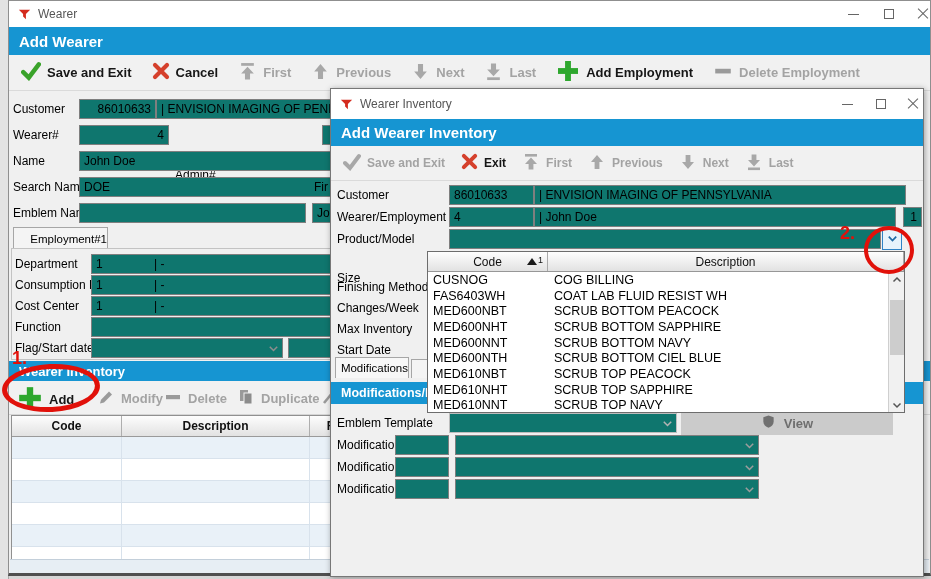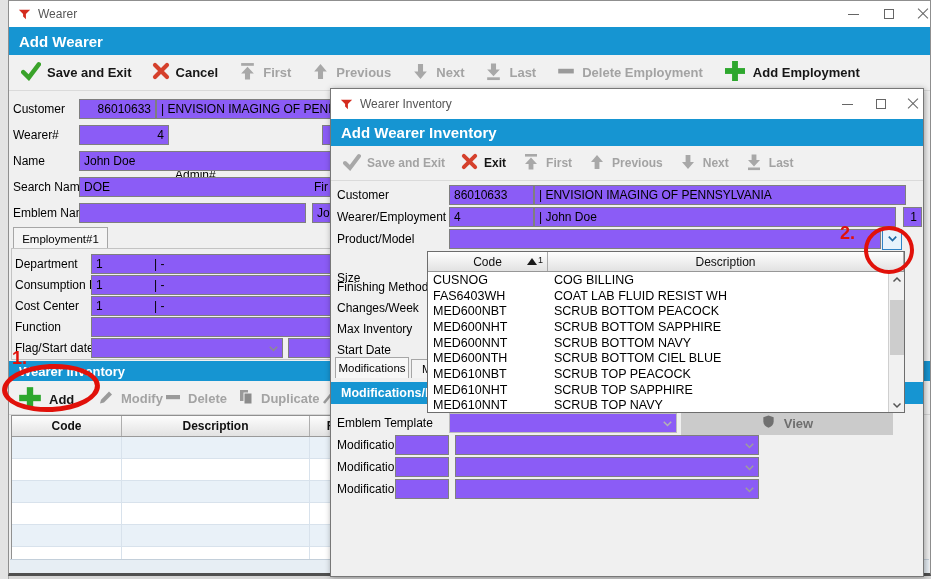--- a/index.html
+++ b/index.html
@@ -24,25 +24,25 @@
   .bluebar { height:28px; background:#1695d2; color:#fff; font-weight:bold; font-size:15px; display:flex; align-items:center; padding-left:10px; }
   .inner .bluebar { height:27px; }
 
   .toolbar { display:flex; align-items:center; gap:20px; height:36px; background:#f1f1f1; border-bottom:1px solid #dadada; padding:0 12px; }
   .inner .toolbar { gap:16px; height:35px; }
   .titem { display:flex; align-items:center; gap:6px; font-size:13px; font-weight:bold; color:#161616; white-space:nowrap; }
   .inner .titem { font-size:12px; }
   .titem.dis { color:#a3a3a3; }
 
   .lbl { position:absolute; font-size:12px; color:#000; white-space:nowrap; }
-  .inp { position:absolute; height:20px; background:#8b5cf6; border:1px solid #7f7f7f; font-size:12px; display:flex; align-items:center; padding:0 4px; white-space:nowrap; overflow:hidden; }
+  .inp { position:absolute; height:20px; background:#0f766e; border:1px solid #7f7f7f; font-size:12px; display:flex; align-items:center; padding:0 4px; white-space:nowrap; overflow:hidden; }
   .inp.right { justify-content:flex-end; }
   .chev { position:absolute; right:2px; top:3px; }
 
-  .tab { position:absolute; background:#f4f4f4; border:1px solid #a6a6a6; border-bottom:none; font-size:11.5px; display:flex; align-items:center; justify-content:center; overflow:hidden; white-space:nowrap; }
+  .tab { position:absolute; background:#f4f4f4; border:1px solid #a6a6a6; border-bottom:none; font-size:11.5px; display:flex; align-items:center; justify-content:flex-end; overflow:hidden; white-space:nowrap; }
   .panel { position:absolute; border:1px solid #c3c3c3; background:#f0f0f0; }
 
   .bluebar2 { position:absolute; background:#1695d2; color:#fff; font-weight:bold; font-size:13px; display:flex; align-items:center; padding-left:10px; }
 
   .subbar { position:absolute; left:0; width:100%; height:34px; background:#f1f1f1; border-bottom:1px solid #d5d5d5; }
   .subbar .titem { position:absolute; top:7px; }
 
   .grid { position:absolute; border:1px solid #909090; background:#fff; overflow:hidden; }
   .ghead { display:flex; height:21px; background:linear-gradient(#fdfdfd,#e2e2e2); border-bottom:1px solid #9a9a9a; }
   .gh { font-size:12px; font-weight:bold; color:#111; display:flex; align-items:center; justify-content:center; border-right:1px solid #aeaeae; }
@@ -136,32 +136,32 @@
             </svg></span>
         <span>Next</span>
       </span>
       <span class="titem dis">
         <span><svg width="19" height="19" viewBox="0 0 18 18">
               <path d="M9 13.5 L3 7 H6.6 V1.5 H11.4 V7 H15 Z" fill="#a8a8a8"></path>
               <rect x="3" y="14.5" width="12" height="2.6" fill="#a8a8a8"></rect>
             </svg></span>
         <span>Last</span>
       </span>
-      <span class="titem dis">
-        <span><svg width="20" height="20" viewBox="0 0 18 18">
-              <rect x="2" y="7" width="14" height="4.2" fill="#9a9a9a"></rect>
-            </svg></span>
-        <span>Delete Employment</span>
-      </span>
       <span class="titem">
         <span><svg width="24" height="24" viewBox="0 0 18 18">
               <rect x="6.8" y="1.5" width="4.4" height="15" fill="#2ea72e"></rect>
               <rect x="1.5" y="6.8" width="15" height="4.4" fill="#2ea72e"></rect>
             </svg></span>
         <span>Add Employment</span>
+      </span>
+      <span class="titem dis">
+        <span><svg width="20" height="20" viewBox="0 0 18 18">
+              <rect x="2" y="7" width="14" height="4.2" fill="#9a9a9a"></rect>
+            </svg></span>
+        <span>Delete Employment</span>
       </span>
     </div>
 
     <div style="position:relative; width:100%; height:483px;">
 
       <span class="lbl" style="left:4px; top:11px;">Customer</span>
       <div class="inp right" style="left:70px; top:8px; width:77px;">86010633</div>
       <div class="inp" style="left:147px; top:8px; width:530px;">| ENVISION IMAGING OF PENNSYLVANIA</div>
 
       <span class="lbl" style="left:4px; top:37px;">Wearer#</span>

